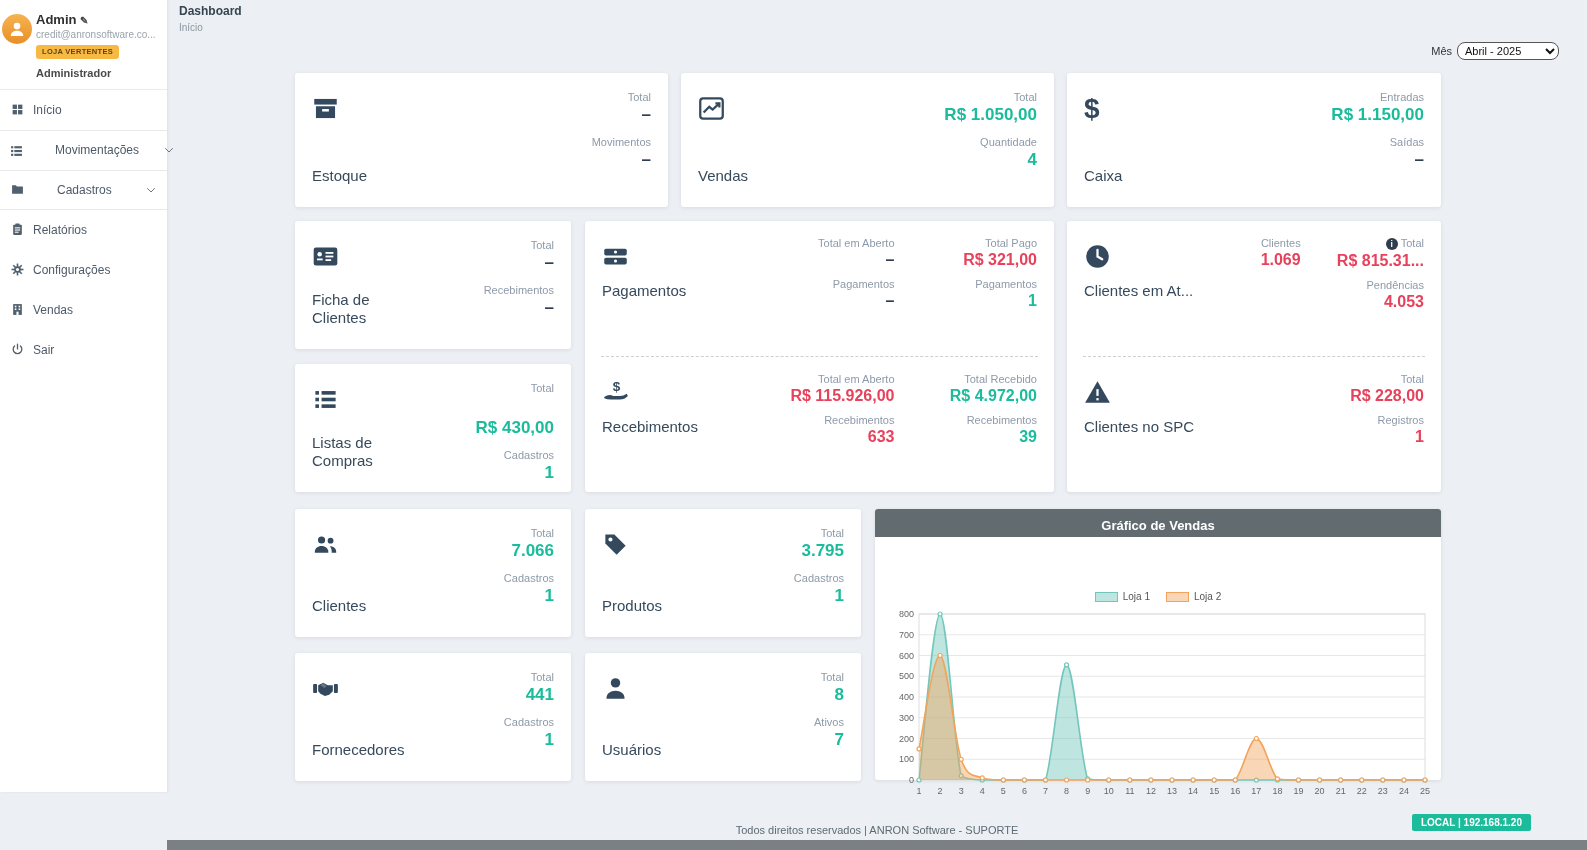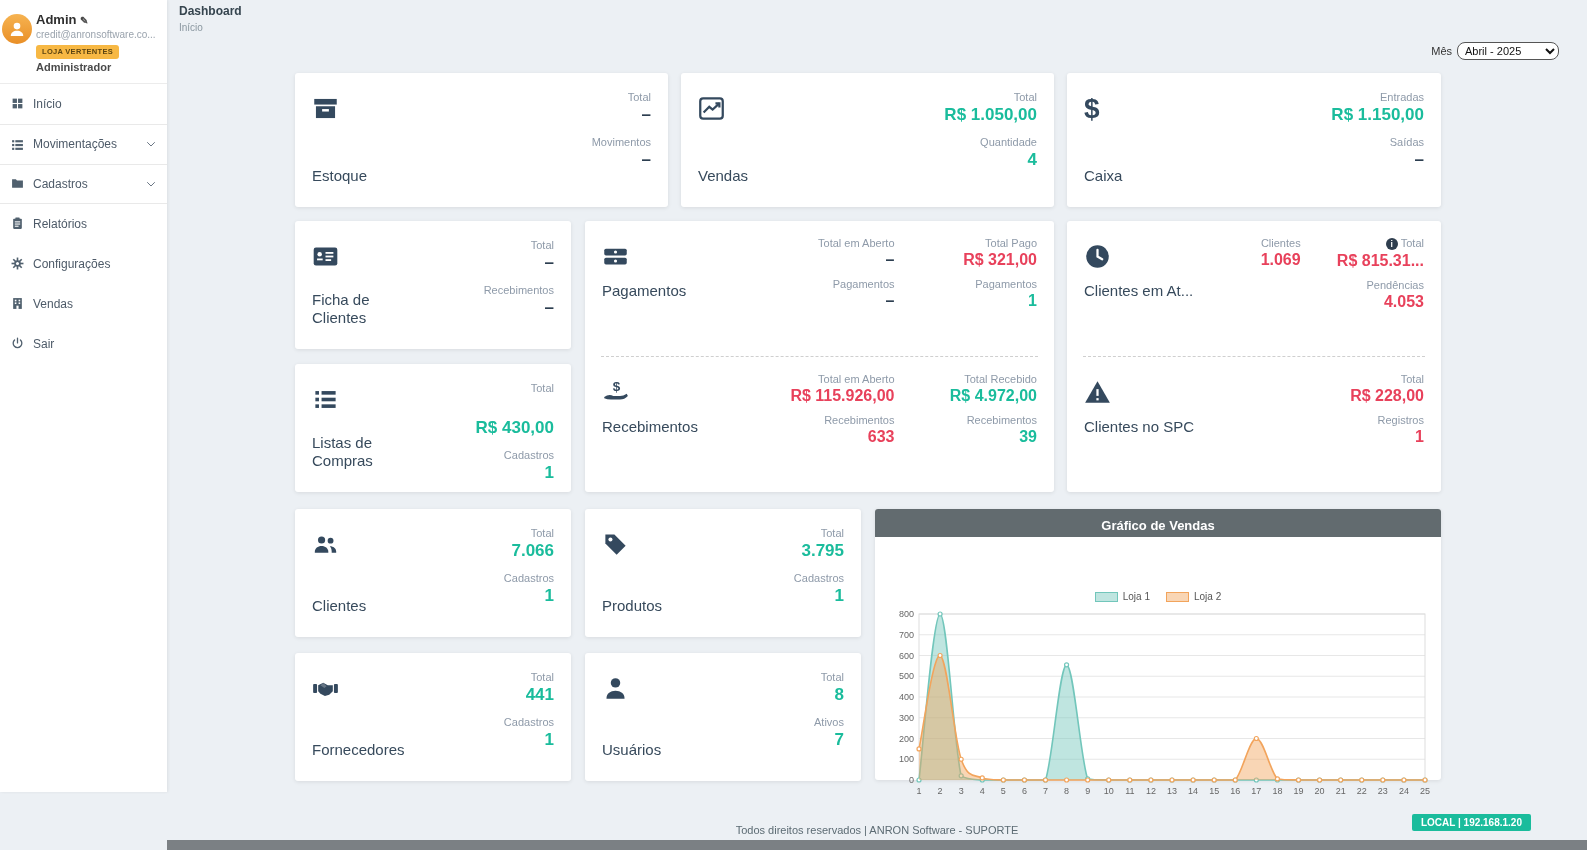--- a/index.html
+++ b/index.html
@@ -11,25 +11,25 @@
              box-shadow:1px 0 3px rgba(0,0,0,.07); z-index:5; }
   .profile { padding:12px 8px 10px 2px; border-bottom:1px solid #ececec; display:flex; }
   .avatar { width:30px; height:30px; border-radius:50%; background:linear-gradient(#f6b351,#e98f27);
             display:flex; align-items:center; justify-content:center; flex:0 0 30px; margin-top:2px; }
   .profile-info { margin-left:4px; min-width:0; }
   .profile-name { font-size:13px; font-weight:bold; color:#2f2f2f; }
   .pencil { font-size:10px; color:#444; cursor:pointer; }
   .profile-email { font-size:10px; color:#9aa3ad; margin-top:2px; white-space:nowrap; overflow:hidden; }
   .store-badge { display:inline-block; background:#f7b844; color:#5d4511; font-size:7.5px; font-weight:bold;
                  padding:2.5px 6px; border-radius:3px; margin-top:4px; letter-spacing:.3px; }
-  .profile-role { font-size:11px; font-weight:bold; color:#4a4a4a; margin-top:2px; }
+  .profile-role { font-size:11px; font-weight:bold; color:#4a4a4a; margin-top:8px; }
   .menu-item { height:40px; display:flex; align-items:center; padding:0 10px; cursor:pointer;
                color:#4d5a68; font-size:12px; }
   .menu-item .mi { width:15px; display:inline-flex; justify-content:center; margin-right:8px; color:#50606e; }
-  .menu-item.bordered-top { border-top:1px solid #e9e9e9; }
+  .menu-item.bordered-top { border-top:1px solid #e9e9e9;gap:24px; }
   .menu-item.bordered-bottom { border-bottom:1px solid #e9e9e9; }
   .chev { margin-left:auto; color:#6b7785; display:inline-flex; }
 
   
   .main { position:absolute; left:167px; top:0; width:1420px; height:850px; }
   .page-header { position:absolute; left:12px; top:4px; }
   .page-title { font-size:12px; font-weight:bold; color:#36454f; }
   .breadcrumb { font-size:10px; color:#8a97a0; margin-top:4px; }
   .month-picker { position:absolute; right:28px; top:42px; display:flex; align-items:center; gap:5px; }
   .month-label { font-size:11px; color:#333; }

